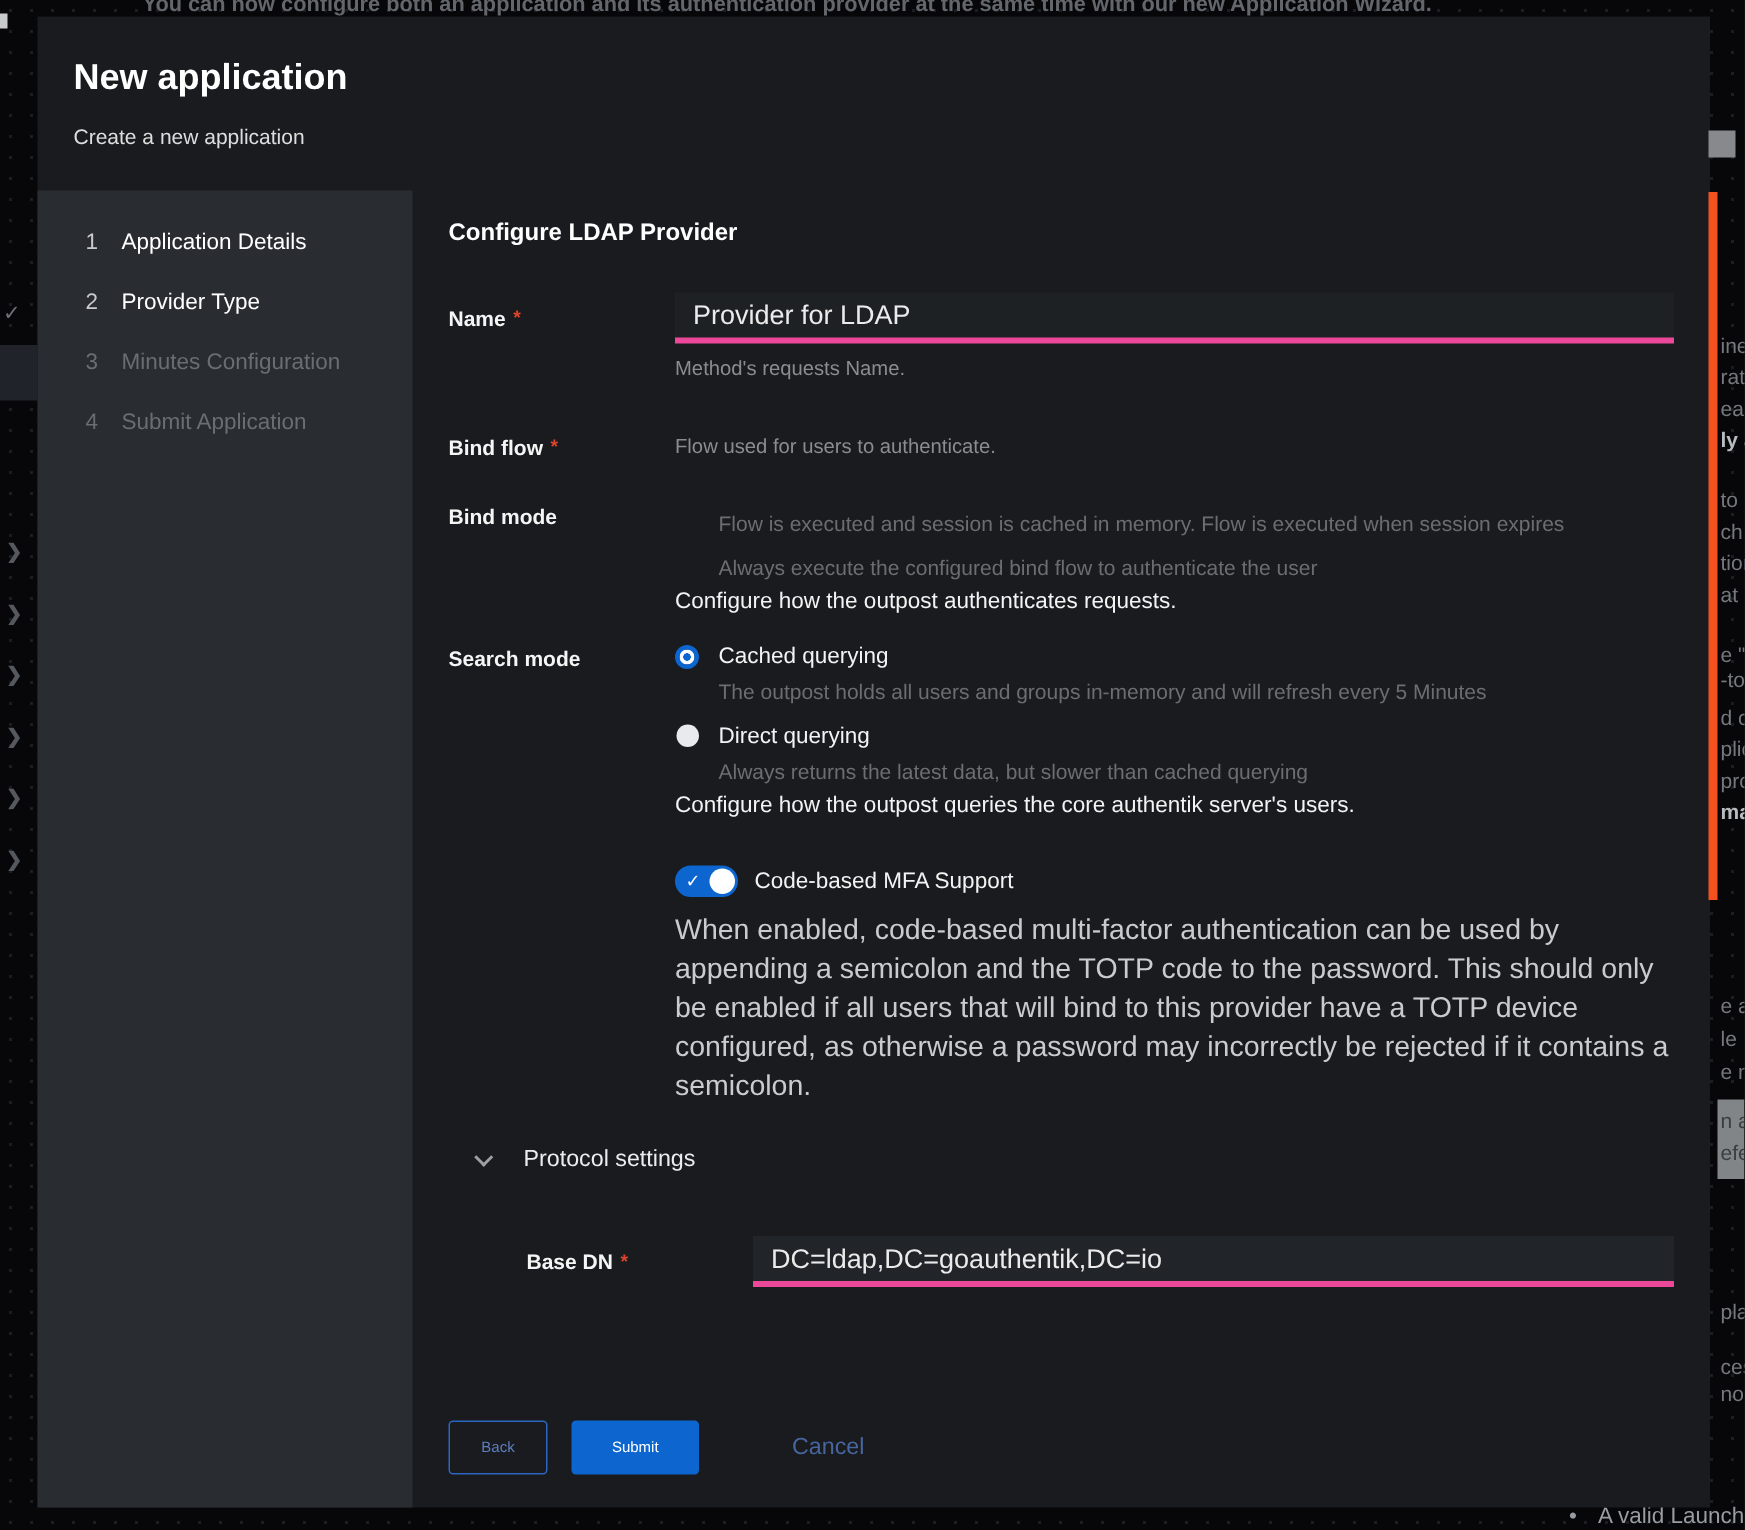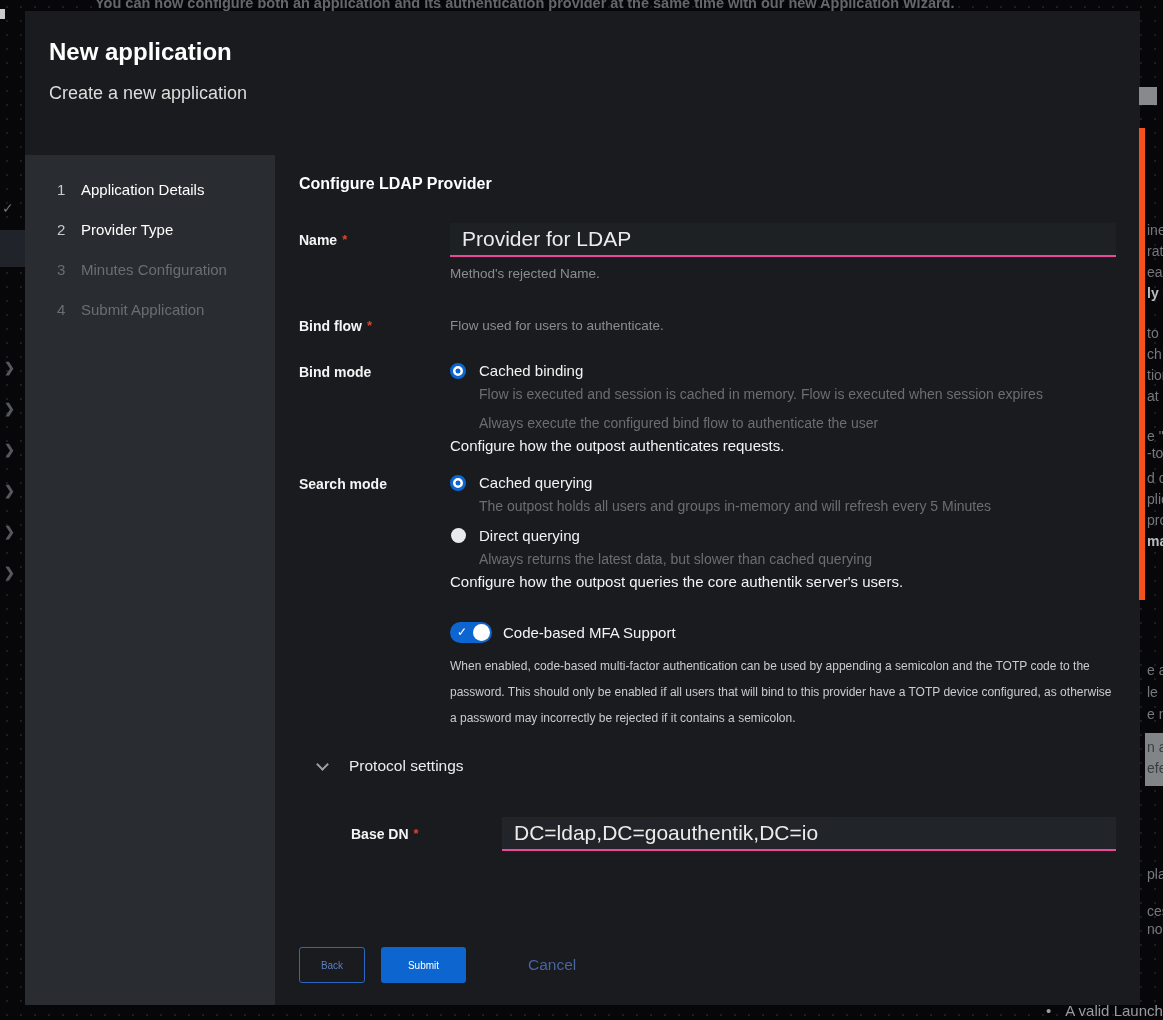--- a/index.html
+++ b/index.html
@@ -28,25 +28,25 @@
   .frag{ position:absolute; left:1147px; font-size:14px; color:#75797d; white-space:nowrap; z-index:1; }
   .frag.bright{ color:#b9bcbf; font-weight:700; }
   .right-graybox{ position:absolute; left:1145px; top:733px; width:18px; height:53px; background:#828588; z-index:1; }
   .right-graybox .frag{ position:absolute; left:2px; color:#3a3d40; }
   .bottom-bullet{ position:absolute; left:1046px; top:1002px; font-size:15px; color:#989ca0; white-space:nowrap; z-index:1; }
   .bottom-bullet .dot{ margin-right:14px; }
 
   
   .modal{
     position:absolute; left:25px; top:11px; width:1115px; height:994px;
-    background:#191b1e; z-index:5; display:flex; flex-direction:column;gap:28px;
+    background:#191b1e; z-index:5; display:flex; flex-direction:column;
   }
   .modal-header{ padding:27px 24px 0 24px; height:116px; flex-shrink:0; }
   .modal-title{ font-size:24px; font-weight:700; color:#fff; }
-  .modal-sub{ margin-top:17px; font-size:18px; color:#dcdddd; }
+  .modal-sub{ margin-top:17px; font-size:14px; color:#dcdddd; }
   .modal-body{ flex:1; display:flex; min-height:0; }
 
   
   .wizard-nav{ width:250px; flex-shrink:0; background:#292c30; padding-top:14px; }
   .step{ display:flex; align-items:center; height:40px; padding-left:32px; font-size:15px; cursor:pointer; }
   .step-num{ width:24px; color:#c8cacc; }
   .step-label{ color:#fff; }
   .step.disabled{ cursor:default; }
   .step.disabled .step-num, .step.disabled .step-label{ color:#6a6e73; }
 
@@ -56,22 +56,22 @@
   .form-heading{ font-size:16px; font-weight:700; color:#fff; margin-bottom:30px; }
 
   .form-row{ display:grid; grid-template-columns:151px 1fr; margin-bottom:28px; }
   .field-label{ font-size:14px; font-weight:700; color:#f5f5f5; }
   .pt-input{ padding-top:9px; }
   .pt-radio{ padding-top:2px; }
   .req{ color:#e0442c; font-size:13px; margin-left:5px; vertical-align:1px; }
 
   .text-input{
     display:block; width:100%; height:34px; background:#1e2124;
-    border:none; border-bottom:2px solid #ec4899; color:#ebebeb;
-    font-size:21px; padding:0 12px; font-family:inherit;
+    border:none; border-bottom:4px solid #ec4899; color:#ebebeb;
+    font-size:18px; padding:0 12px; font-family:inherit;
   }
   .help{ margin-top:9px; font-size:13.5px; color:#8a8d90; }
 
   .radio-opt{ display:flex; align-items:center; cursor:pointer; }
   .radio{ flex-shrink:0; margin-right:13px; }
   .radio.sel{
     width:16px; height:16px; border-radius:50%;
     border:3px solid #0d66d0;
     background:radial-gradient(circle, #0d66d0 33%, #fff 38%);
   }
@@ -79,21 +79,21 @@
   .radio-label{ font-size:15px; color:#f3f3f3; }
   .radio-desc{ margin:7px 0 13px 29px; font-size:14px; color:#6a6e73; }
   .footnote{ font-size:15px; color:#f3f3f3; margin-top:1px; }
 
   .mfa-row{ margin-bottom:26px; }
   .toggle-line{ display:flex; align-items:center; }
   .switch{ position:relative; width:42px; height:21px; border-radius:11px; background:#0d66d0; cursor:pointer; flex-shrink:0; }
   .switch .check{ position:absolute; left:7px; top:2px; color:#fff; font-size:12px; line-height:17px; }
   .switch .knob{ position:absolute; right:2px; top:2px; width:17px; height:17px; border-radius:50%; background:#fff; }
   .mfa-label{ margin-left:11px; font-size:15px; color:#f3f3f3; }
-  .mfa-help{ margin-top:10px; font-size:12px; line-height:26px; color:#c9cccf; max-width:665px; }
+  .mfa-help{ margin-top:10px; font-size:19px; line-height:26px; color:#c9cccf; max-width:665px; }
 
   .expander{ display:flex; align-items:center; margin:0 0 42px 19px; cursor:pointer; }
   .chev-down{ width:9px; height:9px; border-right:2px solid #9ca0a4; border-bottom:2px solid #9ca0a4; transform:rotate(45deg); margin:-4px 0 0 0; }
   .expander-label{ font-size:15.5px; color:#ececec; margin-left:22px; }
 
   .base-row{ display:grid; grid-template-columns:52px 151px 1fr; }
   .base-row .text-input{ background:#212428; }
 
   
   .footer{ flex-shrink:0; display:flex; align-items:center; padding-bottom:22px; }
@@ -178,40 +178,36 @@
       <div class="form-scroll">
 
         <div class="form-heading">Configure LDAP Provider</div>
 
         <div class="form-row">
           <div class="field-label pt-input">
             <span>Name</span><span class="req">*</span>
           </div>
           <div>
             <input class="text-input" type="text" readonly="" value="Provider for LDAP" style="">
-            <div class="help">Method's rejected Name.</div>
+            <div class="help">Method's requests Name.</div>
           </div>
         </div>
 
         <div class="form-row">
           <div class="field-label pt-input">
             <span>Bind flow</span><span class="req">*</span>
           </div>
           <div>
             <div class="help">Flow used for users to authenticate.</div>
           </div>
         </div>
 
         <div class="form-row" style="margin-bottom:20px;">
           <div class="field-label pt-radio">Bind mode</div>
           <div>
-            <div class="radio-opt">
-              <span class="radio sel"></span>
-              <span class="radio-label">Cached binding</span>
-            </div>
             <div class="radio-desc">Flow is executed and session is cached in memory. Flow is executed when session expires</div>
             <div class="radio-desc" style="margin-bottom:6px;">Always execute the configured bind flow to authenticate the user</div>
             <div class="footnote">Configure how the outpost authenticates requests.</div>
           </div>
         </div>
 
         <div class="form-row" style="margin-bottom:32px;">
           <div class="field-label pt-radio">Search mode</div>
           <div>
             <div class="radio-opt">

